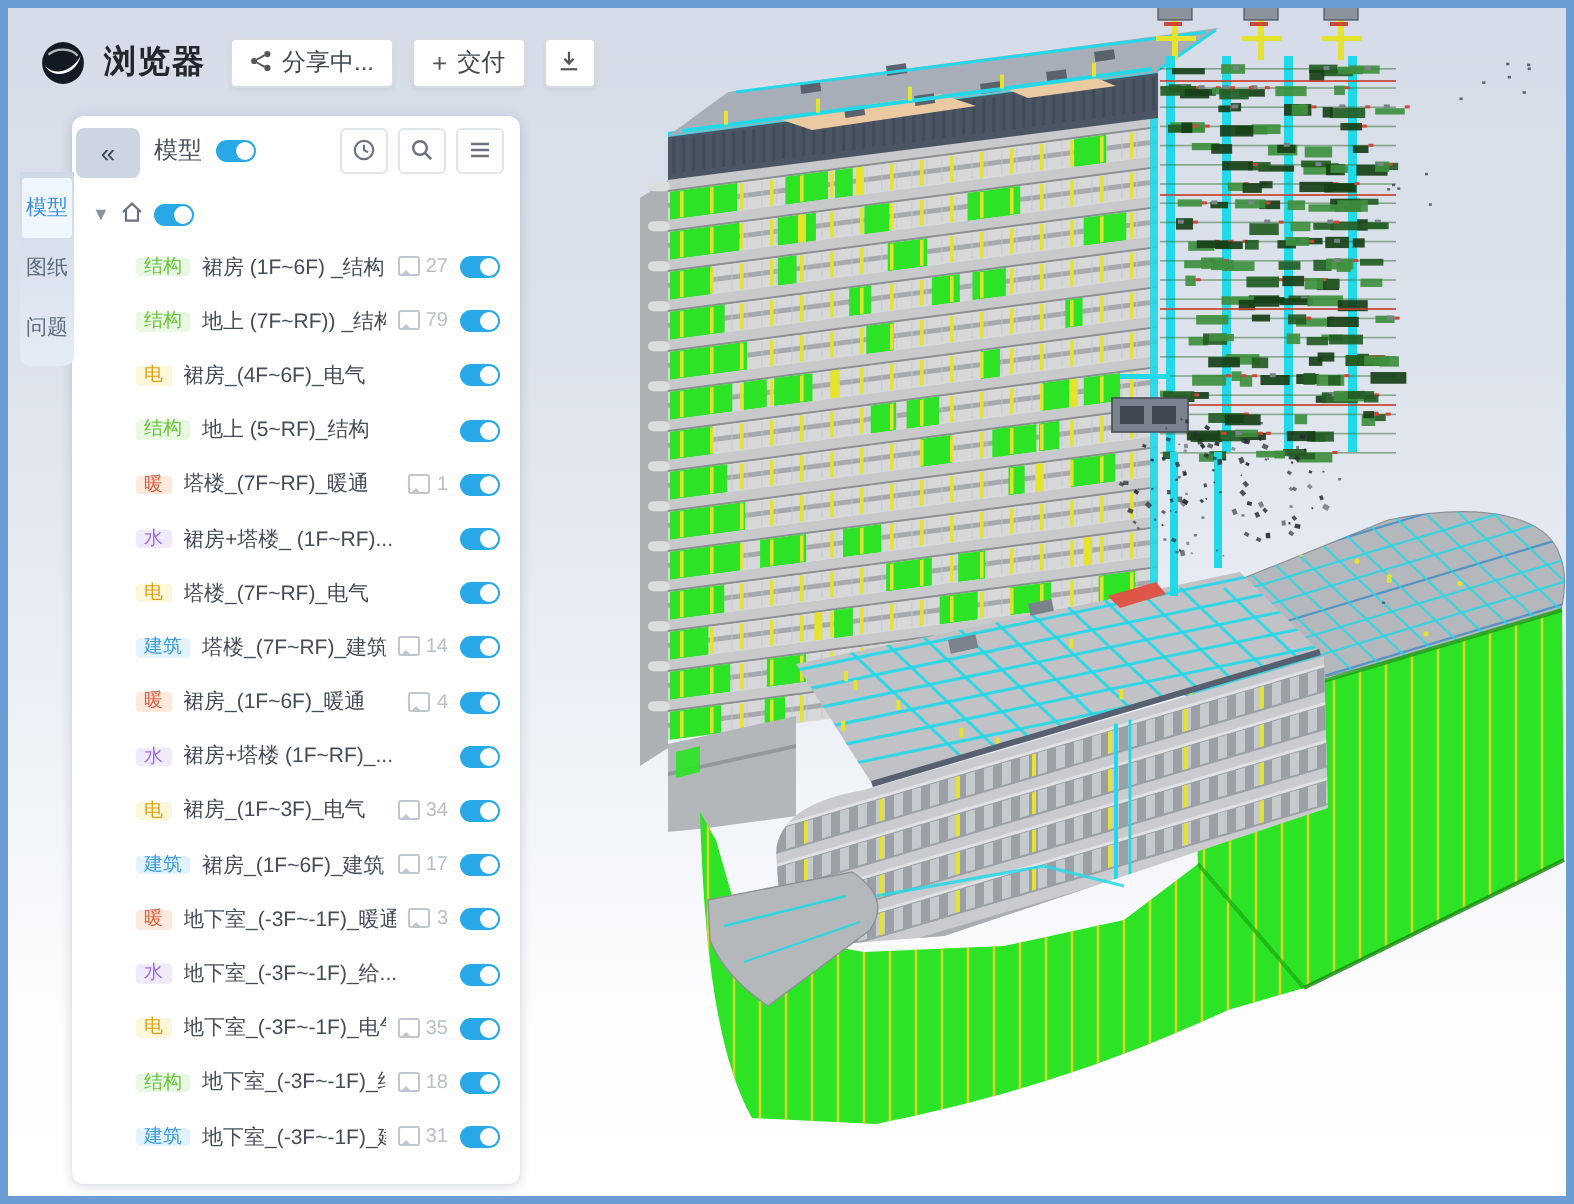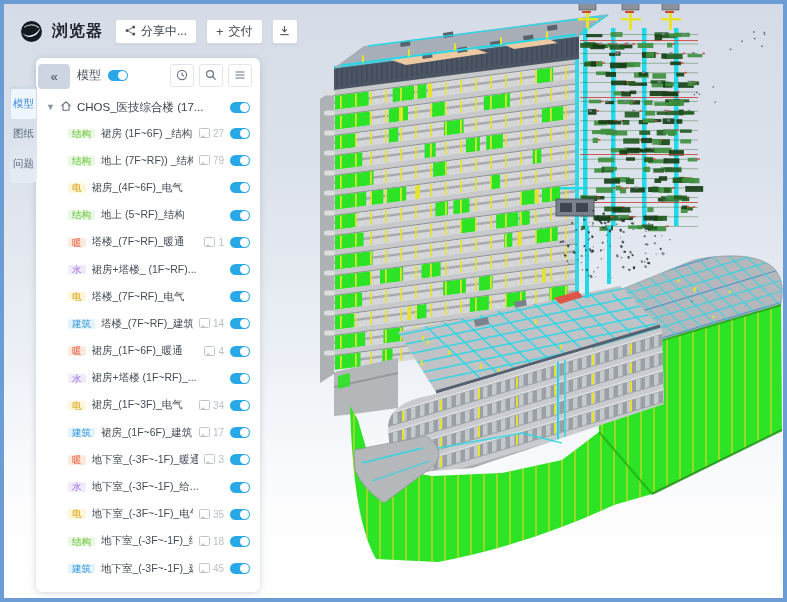--- a/index.html
+++ b/index.html
@@ -1746,21 +1746,20 @@
       </div>
     </div>
     <div class="tree">
       <div class="root-row">
         <span class="caret">▼</span>
         <span>
           <svg width="12" height="12" viewBox="0 0 12 12">
               <path d="M1.5,6 L6,1.8 L10.5,6 M3,5 V10.3 H9 V5" fill="none" stroke="#6a7380" stroke-width="1.1"></path>
             </svg>
         </span>
-        <span class="root-lbl">CHOS_医技综合楼 (17...</span>
         <span class="tg"></span>
       </div>
       <div>
   <div class="row">
     <span class="tag" style="background: rgb(232, 248, 226); color: rgb(103, 194, 58);">结构</span>
     <span class="lbl">裙房 (1F~6F) _结构...</span>
     <span class="badge">
       <span class="badge-ic"></span>
       <span class="badge-num">27</span>
     </span>
@@ -1915,21 +1914,21 @@
       <span class="badge-num">18</span>
     </span>
     <span class="tg"></span>
   </div>
 
   <div class="row">
     <span class="tag" style="background: rgb(227, 243, 253); color: rgb(58, 154, 222);">建筑</span>
     <span class="lbl">地下室_(-3F~-1F)_建筑</span>
     <span class="badge">
       <span class="badge-ic"></span>
-      <span class="badge-num">45</span>
+      <span class="badge-num">31</span>
     </span>
     <span class="tg"></span>
   </div>
 </div>
     </div>
   </div>
 
 </div>
 
 </body></html>

